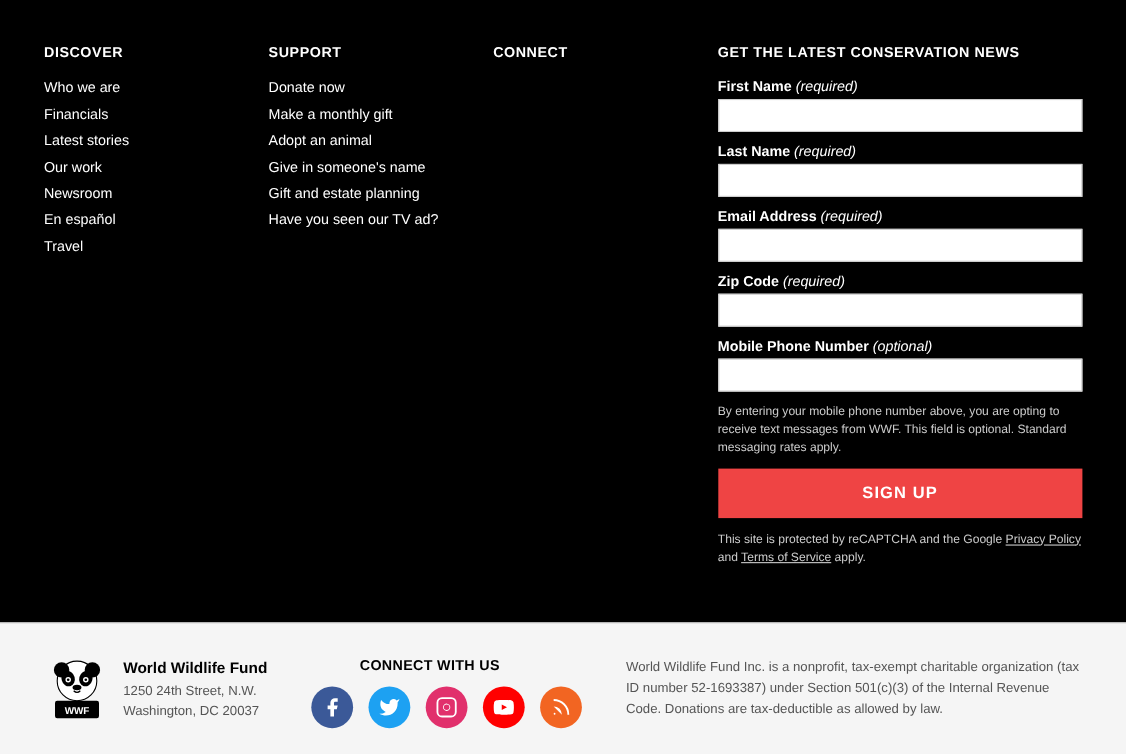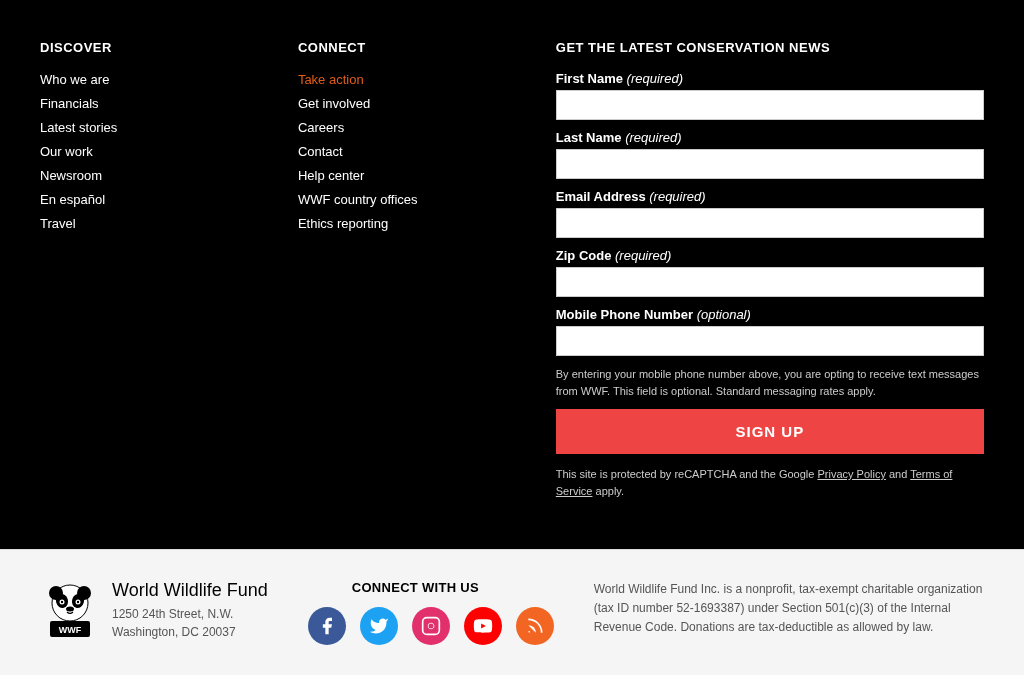--- a/index.html
+++ b/index.html
@@ -143,22 +143,22 @@
       height: 60px;
       flex-shrink: 0;
     }
 
     .org-info {
       display: flex;
       flex-direction: column;
     }
 
     .org-name {
-      font-weight: normal;
-      font-size: 18px;
+      font-weight: bold;
+      font-size: 14px;
       color: #000;
       margin-bottom: 4px;
     }
 
     .org-address {
       font-size: 12px;
       color: #555;
       line-height: 1.5;
     }
 
@@ -219,32 +219,34 @@
       <li><a href="#">Who we are</a></li>
       <li><a href="#">Financials</a></li>
       <li><a href="#">Latest stories</a></li>
       <li><a href="#">Our work</a></li>
       <li><a href="#">Newsroom</a></li>
       <li><a href="#">En español</a></li>
       <li><a href="#">Travel</a></li>
     </ul>
   </div>
 
+  <div class="footer-col">
+    <div class="footer-col-heading">SUPPORT</div>
+    <ul>
+      <li><a href="#">Donate now</a></li>
+      <li><a href="#">Make a monthly gift</a></li>
+      <li><a href="#">Adopt an animal</a></li>
+      <li><a href="#">Give in someone's name</a></li>
+      <li><a href="#">Gift and estate planning</a></li>
+      <li><a href="#">Have you seen our TV ad?</a></li>
+    </ul>
+  </div>
 
   <div class="footer-col">
     <div class="footer-col-heading">CONNECT</div>
-    <ul>
-      <li><a href="#" class="accent">Take action</a></li>
-      <li><a href="#">Get involved</a></li>
-      <li><a href="#">Careers</a></li>
-      <li><a href="#">Contact</a></li>
-      <li><a href="#">Help center</a></li>
-      <li><a href="#">WWF country offices</a></li>
-      <li><a href="#">Ethics reporting</a></li>
-    </ul>
   </div>
 
   <div class="footer-newsletter">
     <div class="newsletter-heading">GET THE LATEST CONSERVATION NEWS</div>
 
     <div class="form-group">
       <label class="form-label">
         <strong>First Name</strong> <span>(required)</span>
       </label>
       <input type="text" class="form-input" style="">

